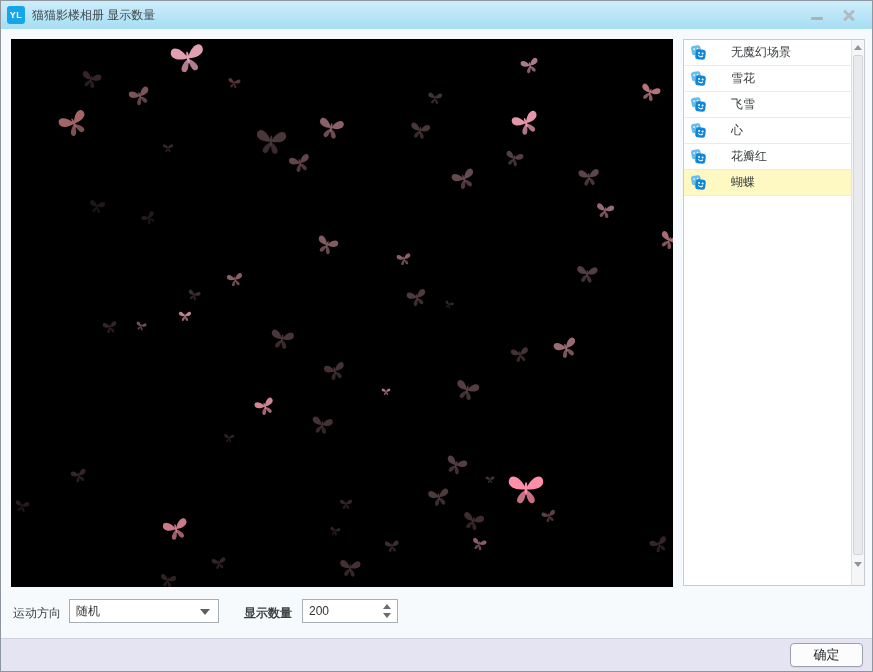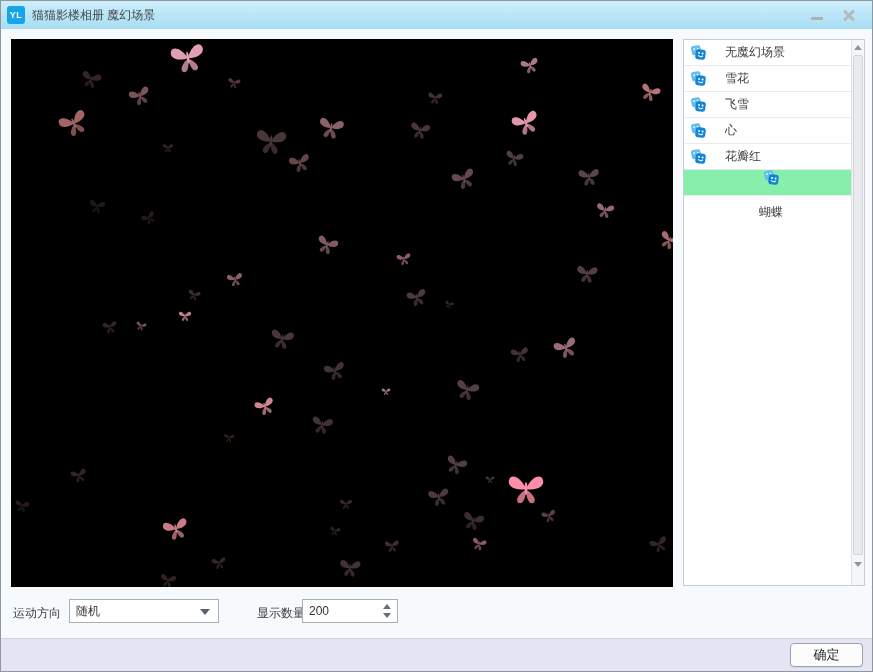--- a/index.html
+++ b/index.html
@@ -42,44 +42,44 @@
   }
   .bfly{position:absolute;}
   .bfly svg{display:block;}
   
   .scene-panel{
     position:absolute;left:682px;top:38px;width:182px;height:547px;
     background:#fff;border:1px solid #c6ccd4;
   }
   .scene-list{position:absolute;left:0;top:0;right:13px;bottom:0;overflow:hidden;}
   .scene-item{
-    height:26px;display:flex;align-items:center;gap:19px;padding-left:7px;
+    height:26px;display:flex;align-items:center;gap:25px;padding-left:7px;
     border-bottom:1px solid #e9ebef;font-size:12px;color:#3c4043;background:#fff;
   }
-  .scene-item.selected{background:#86efac;flex-direction:column;}
+  .scene-item.selected{background:#fef9c3;}
   .mask-icon{width:15px;height:15px;flex:0 0 auto;}
   .scene-label{white-space:nowrap;}
   
   .scrollbar{
     position:absolute;top:0;right:0;bottom:0;width:13px;
     background:#f5f6f8;border-left:1px solid #dfe1e6;
   }
   .sb-btn{position:absolute;left:0;width:12px;height:13px;display:flex;align-items:center;justify-content:center;}
   .sb-up{top:1px;}
   .sb-down{bottom:14px;}
   .tri-up{width:0;height:0;border-left:4px solid transparent;border-right:4px solid transparent;border-bottom:5px solid #8f959c;}
   .tri-down{width:0;height:0;border-left:4px solid transparent;border-right:4px solid transparent;border-top:5px solid #8f959c;}
   .sb-thumb{
     position:absolute;left:1px;right:1px;top:15px;bottom:30px;
     background:#e9eaed;border:1px solid #d2d4da;border-radius:2px;
   }
   
   .ctrl-label{position:absolute;font-size:12px;color:#3c4043;top:604px;}
   .lbl-direction{left:12px;}
-  .lbl-count{left:256px;}
+  .lbl-count{left:243px;font-weight:bold;}
   .dropdown{
     position:absolute;left:68px;top:598px;width:150px;height:24px;
     background:#fff;border:1px solid #a6aeb6;display:flex;align-items:center;
     font-size:12px;color:#333;padding-left:6px;cursor:default;
   }
   .dd-arrow{
     position:absolute;right:8px;top:9px;width:0;height:0;
     border-left:5px solid transparent;border-right:5px solid transparent;border-top:6px solid #5a6268;
   }
   .spinner{
@@ -105,21 +105,21 @@
     font-family:inherit;cursor:default;box-shadow:0 1px 1px rgba(0,0,0,.06);
   }
 </style>
 </head>
 <body>
 
 <div class="window">
 
   <div class="titlebar">
     <div class="app-icon">YL</div>
-    <div class="win-title">猫猫影楼相册 魔幻场景</div>
+    <div class="win-title">猫猫影楼相册 显示数量</div>
     <button class="win-btn btn-min">
       <span class="min-glyph"></span>
     </button>
     <button class="win-btn btn-close">
       <span class="x-glyph"></span>
     </button>
   </div>
 
   <div class="preview">
     <div>

